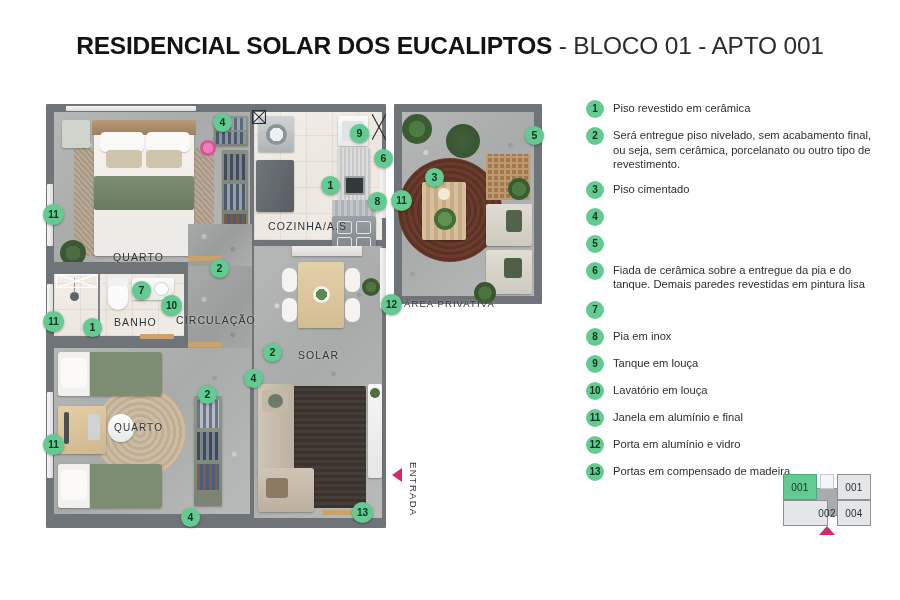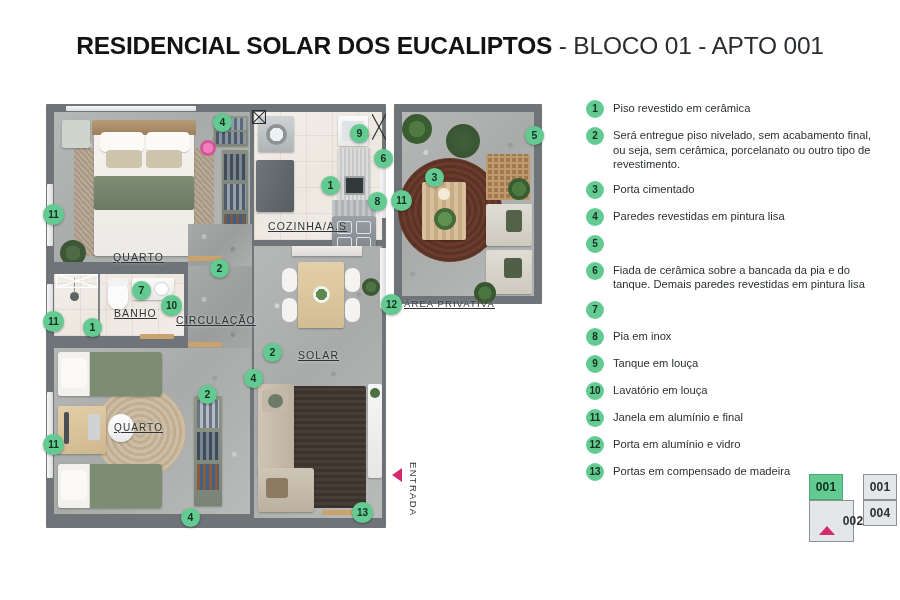--- a/index.html
+++ b/index.html
@@ -88,21 +88,20 @@
 
   
   .rlabel {
     position: absolute;
     color: #2f3336;
     font-size: 10.5px;
     letter-spacing: 1.1px;
     white-space: nowrap;
     z-index: 35;
     text-shadow: 0 0 3px rgba(255,255,255,.55);
-    text-decoration: underline;
   }
 
   
   .win-v { background: linear-gradient(90deg,#f7f7f7,#dcdcdc); border-radius: 1px; }
   .win-h { background: linear-gradient(180deg,#f7f7f7,#dcdcdc); border-radius: 1px; }
 
   
   .door-leaf { background: #c9a26d; border-radius: 1px; }
 
   
@@ -150,24 +149,23 @@
     color: #2b2f32;
     padding-top: 1px;
   }
 
   
   #locator { position: absolute; left: 783px; top: 474px; width: 88px; height: 52px; }
   .loc-cell {
     position: absolute;
     border: 1px solid #8d9194;
     background: #e4e6e7;
-    font-size: 12px; font-weight: 700; color: #2b2f32;
+    font-size: 10px; font-weight: 400; color: #2b2f32;
     display: flex; align-items: center; justify-content: center;
     letter-spacing: .2px;
-    margin-left: 26px;
   }
   .loc-cell.active { background: #63cb92; border-color: #4aa874; color: #10301e; }
   .loc-core { position: absolute; background: #a8acae; border: 1px solid #8d9194; }
   .loc-slot { position: absolute; background: #f4f5f5; border: 1px solid #c8cbcc; }
   .loc-arrow {
     position: absolute;
     left: 36px; top: 52px;
     width: 0; height: 0;
     border-left: 8px solid transparent;
     border-right: 8px solid transparent;
@@ -244,21 +242,21 @@
     <line x1="42" y1="0" x2="0" y2="14" stroke="#ffffff" stroke-width="1.2"></line>
   </svg>
 
   <div class="abs" style="left:72px; top:186px; width:20px; height:28px;
        background:#fbfbfb;border-radius:9px 9px 11px 11px;box-shadow:0 1px 2px rgba(0,0,0,.2);"></div>
   <div class="abs" style="left:72px; top:182px; width:20px; height:8px;background:#f2f2f2;border-radius:2px;"></div>
 
   <div class="abs sh" style="left:96px; top:182px; width:42px; height:22px;
        background:linear-gradient(180deg,#fafafa,#e9e9e9);border-radius:2px 2px 12px 2px;"></div>
   <div class="abs" style="left:118px; top:186px; width:15px; height:14px;border-radius:50%;background:#ffffff;border:1px solid #d4d4d4;"></div>
-  <div class="rlabel" style="left:78px; top:211px;">BANHO</div>
+  <div class="rlabel" style="left:78px; top:220px;">BANHO</div>
 
   <div class="room f-concrete-d" style="left:152px; top:168px; width:64px; height:118px;"></div>
   <div class="room f-concrete-d" style="left:152px; top:128px; width:64px; height:42px;"></div>
   <div class="rlabel" style="left:140px; top:218px;">CIRCULAÇÃO</div>
 
   <div class="room f-ceramic" style="left:218px; top:16px; width:128px; height:128px;"></div>
 
   <div class="abs sh" style="left:222px; top:20px; width:36px; height:36px;
        background:linear-gradient(180deg,#cfd3d5,#aeb3b6);border-radius:2px;"></div>
   <div class="abs" style="left:230px; top:28px; width:21px; height:21px;border-radius:50%;
@@ -443,32 +441,31 @@
     <div class="leg-row">
       <div class="leg-num">1</div>
       <div class="leg-txt">Piso revestido em cerâmica</div>
     </div>
     <div class="leg-row">
       <div class="leg-num">2</div>
       <div class="leg-txt">Será entregue piso nivelado, sem acabamento final, ou seja, sem cerâmica, porcelanato ou outro tipo de revestimento.</div>
     </div>
     <div class="leg-row">
       <div class="leg-num">3</div>
-      <div class="leg-txt">Porta cimentado</div>
+      <div class="leg-txt">Piso cimentado</div>
     </div>
     <div class="leg-row">
       <div class="leg-num">4</div>
-      <div class="leg-txt">Paredes revestidas em pintura lisa</div>
     </div>
     <div class="leg-row">
       <div class="leg-num">5</div>
     </div>
     <div class="leg-row">
       <div class="leg-num">6</div>
-      <div class="leg-txt">Fiada de cerâmica sobre a bancada da pia e do tanque. Demais paredes revestidas em pintura lisa</div>
+      <div class="leg-txt">Fiada de cerâmica sobre a entregue da pia e do tanque. Demais paredes revestidas em pintura lisa</div>
     </div>
     <div class="leg-row">
       <div class="leg-num">7</div>
     </div>
     <div class="leg-row">
       <div class="leg-num">8</div>
       <div class="leg-txt">Pia em inox</div>
     </div>
     <div class="leg-row">
       <div class="leg-num">9</div>
@@ -494,20 +491,20 @@
 
 <div id="locator">
   <div class="loc-core" style="left:33px; top:14px; width:22px; height:28px;"></div>
   <div class="loc-slot" style="left:37px; top:0px; width:14px; height:15px;"></div>
   <div class="loc-cell active" style="left:0px; top:0px; width:34px; height:26px;">
     <span>001</span>
   </div>
   <div class="loc-cell" style="left:54px; top:0px; width:34px; height:26px;">
     <span>001</span>
   </div>
-  <div class="loc-cell" style="left:0px; top:26px; width:34px; height:42px;padding-left:43px;">
+  <div class="loc-cell" style="left:0px; top:26px; width:34px; height:26px;padding-left:43px;">
     <span>002</span>
   </div>
   <div class="loc-cell" style="left:54px; top:26px; width:34px; height:26px;">
     <span>004</span>
   </div>
   <div class="loc-arrow"></div>
 </div>
 
 </body></html>

